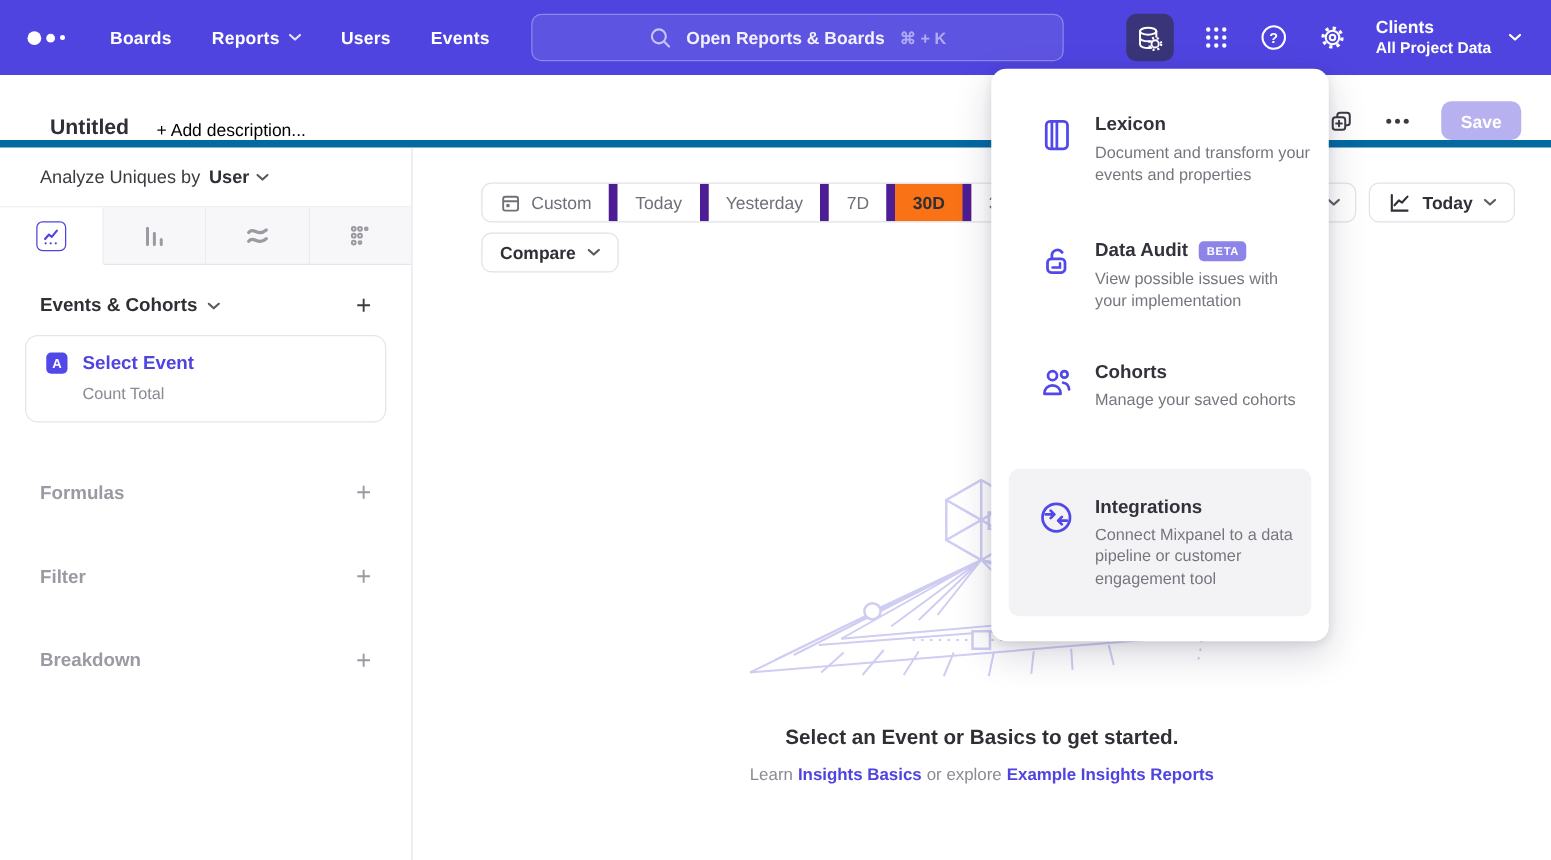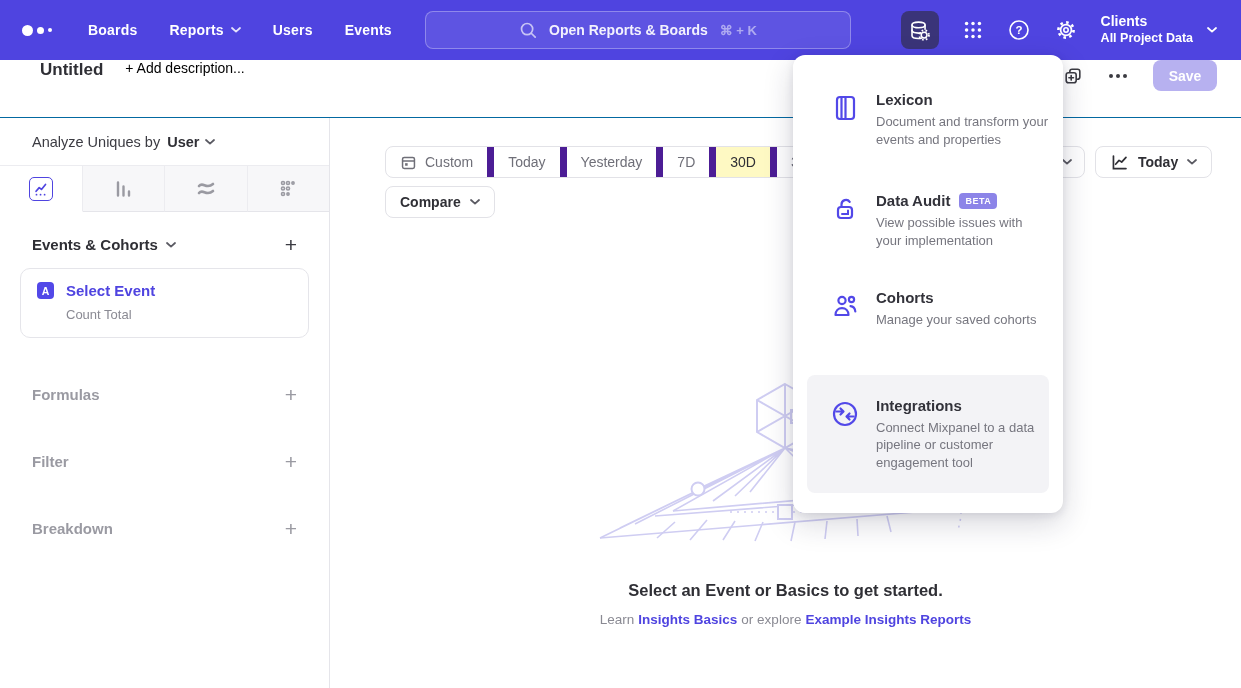--- a/index.html
+++ b/index.html
@@ -32,21 +32,21 @@
   .icon-btn { width:38px; height:38px; border-radius:8px; display:flex; align-items:center;
     justify-content:center; color:#fff; cursor:pointer; }
   .icon-btn.active { background:#3a3479; }
   .icon-plain { color:#fff; cursor:pointer; display:flex; align-items:center; }
   .project { display:flex; align-items:center; gap:14px; cursor:pointer; color:#fff; }
   .project .org { font-size:14px; font-weight:700; line-height:1.25; }
   .project .pname { font-size:12.5px; font-weight:700; line-height:1.25; }
 
   
   .rheader { position:absolute; left:0; top:60px; width:1241px; height:58px; background:#fff;
-    border-bottom:1px solid #0369a1; display:flex; align-items:flex-start; z-index:5; }
+    border-bottom:6px solid #0369a1; display:flex; align-items:flex-end; z-index:5; }
   .rtitle { margin-left:40px; font-size:17px; font-weight:700; color:#2f2f35; cursor:text; }
   .rdesc { margin-left:22px; font-size:14px; color:#000000; cursor:text; }
   .rheader-right { margin-left:auto; display:flex; align-items:center; gap:26px; padding-right:24px; }
   .ellipsis { display:flex; gap:3px; cursor:pointer; }
   .ellipsis i { width:4px; height:4px; border-radius:50%; background:#3b3b42; display:block; }
   .btn-save { width:64px; height:31px; border:none; border-radius:8px; background:#b7b1f0;
     color:#fff; font-size:14px; font-weight:700; font-family:inherit; cursor:pointer; }
 
   
   .sidebar { position:absolute; left:0; top:118px; width:330px; height:570px; background:#fff;
@@ -77,21 +77,21 @@
   .ev-sub { margin:8px 0 0 29px; font-size:13px; color:#8a8a93; }
   .side-sec { margin-top:46px; padding:0 12px; display:flex; align-items:center; }
   .side-sec .lbl { font-size:15px; font-weight:700; color:#9a9aa2; }
 
   
   .main { position:absolute; left:330px; top:118px; width:911px; height:570px; background:#fff; }
   .seg { position:absolute; left:55px; top:28px; width:700px; height:32px; background:#fff;
     border:1px solid #e2e2e7; border-radius:8px; display:flex; align-items:stretch; overflow:hidden; }
   .seg-item { display:flex; align-items:center; gap:8px; padding:0 14px; font-size:14px;
     color:#6f6f78; border-right:7px solid #4c1d95; cursor:pointer; white-space:nowrap; }
-  .seg-item.sel { background:#fef9c3; color:#2f2f35; font-weight:400; }
+  .seg-item.sel { background:#f97316; color:#2f2f35; font-weight:700; }
   .seg-end { margin-left:auto; border-left:1px solid #ececf0; width:36px; display:flex;
     align-items:center; justify-content:center; color:#5b5b63; cursor:pointer; }
   .btn { display:flex; align-items:center; gap:9px; background:#fff; border:1px solid #e2e2e7;
     border-radius:8px; font-size:14px; color:#2f2f35; cursor:pointer; padding:0 14px; height:32px; }
   .btn .chev { color:#5b5b63; }
   .btn-compare { position:absolute; left:55px; top:68px; font-weight:600; }
   .btn-line { position:absolute; left:765px; top:28px; font-weight:600; }
 
   .illus { position:absolute; left:265px; top:242px; width:380px; height:185px; }
   .es-title { position:absolute; left:0; top:463px; width:911px; text-align:center;

